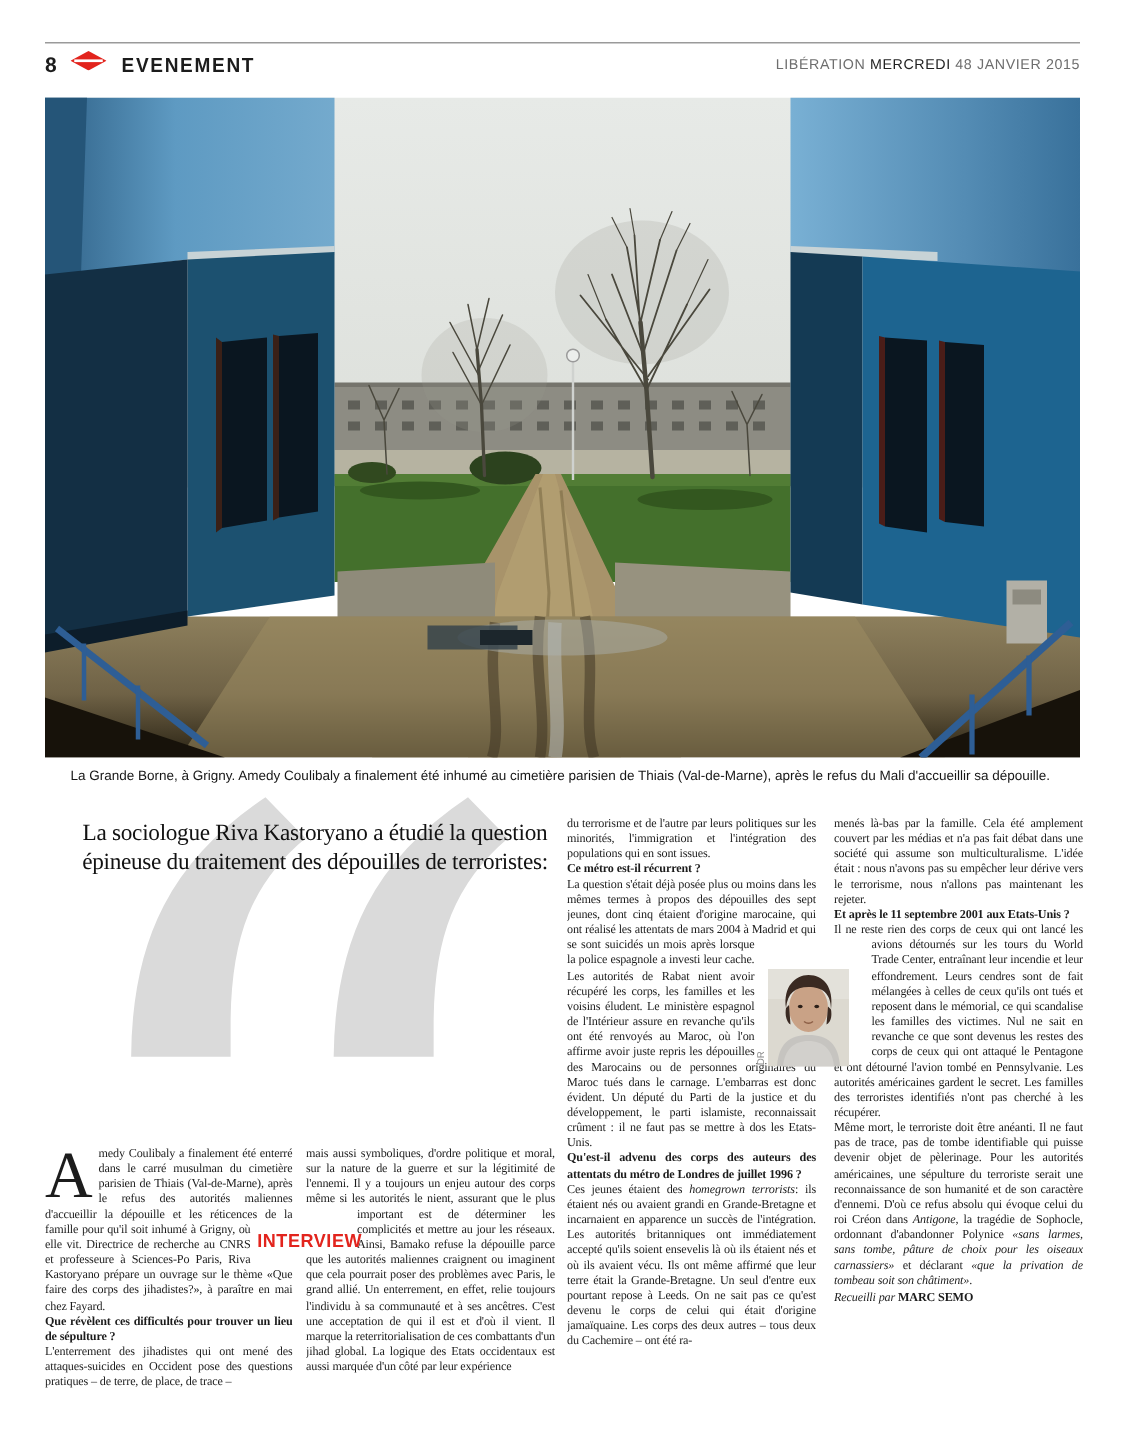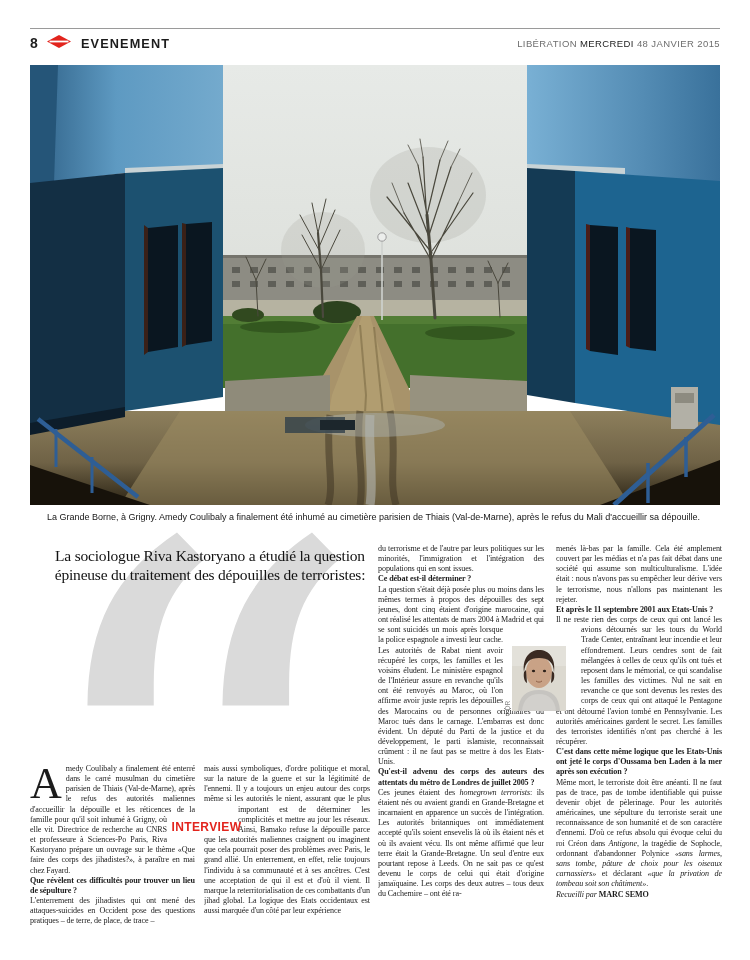--- a/index.html
+++ b/index.html
@@ -231,31 +231,30 @@
       <p class="q">Que révèlent ces difficultés pour trouver un lieu de sépulture ?</p>
       <p>L'enterrement des jihadistes qui ont mené des attaques-suicides en Occident pose des questions pratiques – de terre, de place, de trace –</p>
     </div>
 
     <div class="col col-2">
       <p><span>mais aussi symboliques, d'ordre politique et moral, sur la nature de la guerre et sur la légitimité de l'ennemi. Il y a toujours un enjeu autour des corps même si les autorités le nient, assurant que le plus important est de </span><span class="cut-interview-l"></span><span>déterminer les complicités et mettre au jour les réseaux. Ainsi, Bamako refuse la dépouille parce que </span><span>les autorités maliennes craignent ou imaginent que cela pourrait poser des problèmes avec Paris, le grand allié. Un enterrement, en effet, relie toujours l'individu à sa communauté et à ses ancêtres. C'est une acceptation de qui il est et d'où il vient. Il marque la reterritorialisation de ces combattants d'un jihad global. La logique des Etats occidentaux est aussi marquée d'un côté par leur expérience</span></p>
     </div>
 
     <div class="col col-3">
       <p>du terrorisme et de l'autre par leurs politiques sur les minorités, l'immigration et l'intégration des populations qui en sont issues.</p>
-      <p class="q">Ce débat est-il déterminer ?</p>
+      <p class="q">Ce métro est-il récurrent ?</p>
       <p><span>La question s'était déjà posée plus ou moins dans les mêmes termes à propos des dépouilles des sept jeunes, dont cinq étaient d'origine marocaine, qui ont réalisé les attentats de mars 2004 à Madrid et qui se sont </span><span class="cut-portrait-r"></span><span>suicidés un mois après lorsque la police espagnole a investi leur cache. Les autorités de Rabat nient avoir récupéré les corps, les familles et les voisins éludent. Le ministère espagnol de l'Intérieur assure en revanche qu'ils ont été renvoyés au Maroc, où l'on affirme avoir juste repris les dépouilles des </span><span>Marocains ou de personnes originaires du Maroc tués dans le carnage. L'embarras est donc évident. Un député du Parti de la justice et du développement, le parti islamiste, reconnaissait crûment : il ne faut pas se mettre à dos les Etats-Unis.</span></p>
-      <p class="q">Qu'est-il advenu des corps des auteurs des attentats du métro de Londres de juillet 2005 ?</p>
+      <p class="q">Qu'est-il advenu des corps des auteurs des attentats du métro de Londres de juillet 1996 ?</p>
       <p><span>Ces jeunes étaient des </span><span class="italic">homegrown terrorists</span><span>: ils étaient nés ou avaient grandi en Grande-Bretagne et incarnaient en apparence un succès de l'intégration. Les autorités britanniques ont immédiatement accepté qu'ils soient ensevelis là où ils étaient nés et où ils avaient vécu. Ils ont même affirmé que leur terre était la Grande-Bretagne. Un seul d'entre eux pourtant repose à Leeds. On ne sait pas ce qu'est devenu le corps de celui qui était d'origine jamaïquaine. Les corps des deux autres – tous deux du Cachemire – ont été ra-</span></p>
     </div>
 
     <div class="col col-4">
       <p>menés là-bas par la famille. Cela été amplement couvert par les médias et n'a pas fait débat dans une société qui assume son multiculturalisme. L'idée était : nous n'avons pas su empêcher leur dérive vers le terrorisme, nous n'allons pas maintenant les rejeter.</p>
       <p class="q">Et après le 11 septembre 2001 aux Etats-Unis ?</p>
       <p><span>Il ne reste rien des corps de ceux qui ont lancé les avions détournés sur les tours du World </span><span class="cut-portrait-l"></span><span>Trade Center, entraînant leur incendie et leur effondrement. Leurs cendres sont de fait mélangées à celles de ceux qu'ils ont tués et reposent dans le mémorial, ce qui scandalise les familles des victimes. Nul ne sait en revanche ce que sont devenus les restes des corps de ceux qui ont attaqué le </span><span>Pentagone et ont détourné l'avion tombé en Pennsylvanie. Les autorités américaines gardent le secret. Les familles des terroristes identifiés n'ont pas cherché à les récupérer.</span></p>
-      <p class="q">C'est dans cette même logique que les Etats-Unis ont jeté le corps d'Oussama ben Laden à la mer après son exécution ?</p>
       <p><span>Même mort, le terroriste doit être anéanti. Il ne faut pas de trace, pas de tombe identifiable qui puisse devenir objet de pèlerinage. Pour les autorités américaines, une sépulture du terroriste serait une reconnaissance de son humanité et de son caractère d'ennemi. D'où ce refus absolu qui évoque celui du roi Créon dans </span><span class="italic">Antigone</span><span>, la tragédie de Sophocle, ordonnant d'abandonner Polynice </span><span class="italic">«sans larmes, sans tombe, pâture de choix pour les oiseaux carnassiers»</span><span> et déclarant </span><span class="italic">«que la privation de tombeau soit son châtiment»</span><span>.</span></p>
       <p class="byline"><span class="italic">Recueilli par </span><span class="name">MARC SEMO</span></p>
     </div>
 
     <figure class="portrait">
       <svg width="54" height="65" viewBox="0 0 54 65">
         <rect x="0" y="0" width="54" height="65" fill="#dcd9d0"></rect>
         <rect x="0" y="0" width="54" height="20" fill="#e3e1da"></rect>
         <path d="M6,65 C7,50 14,44 27,44 C40,44 47,50 48,65 Z" fill="#c6c4c0"></path>
         <path d="M10,65 C11,54 17,48 27,48 C37,48 43,54 44,65 Z" fill="#d2d0cc"></path>

